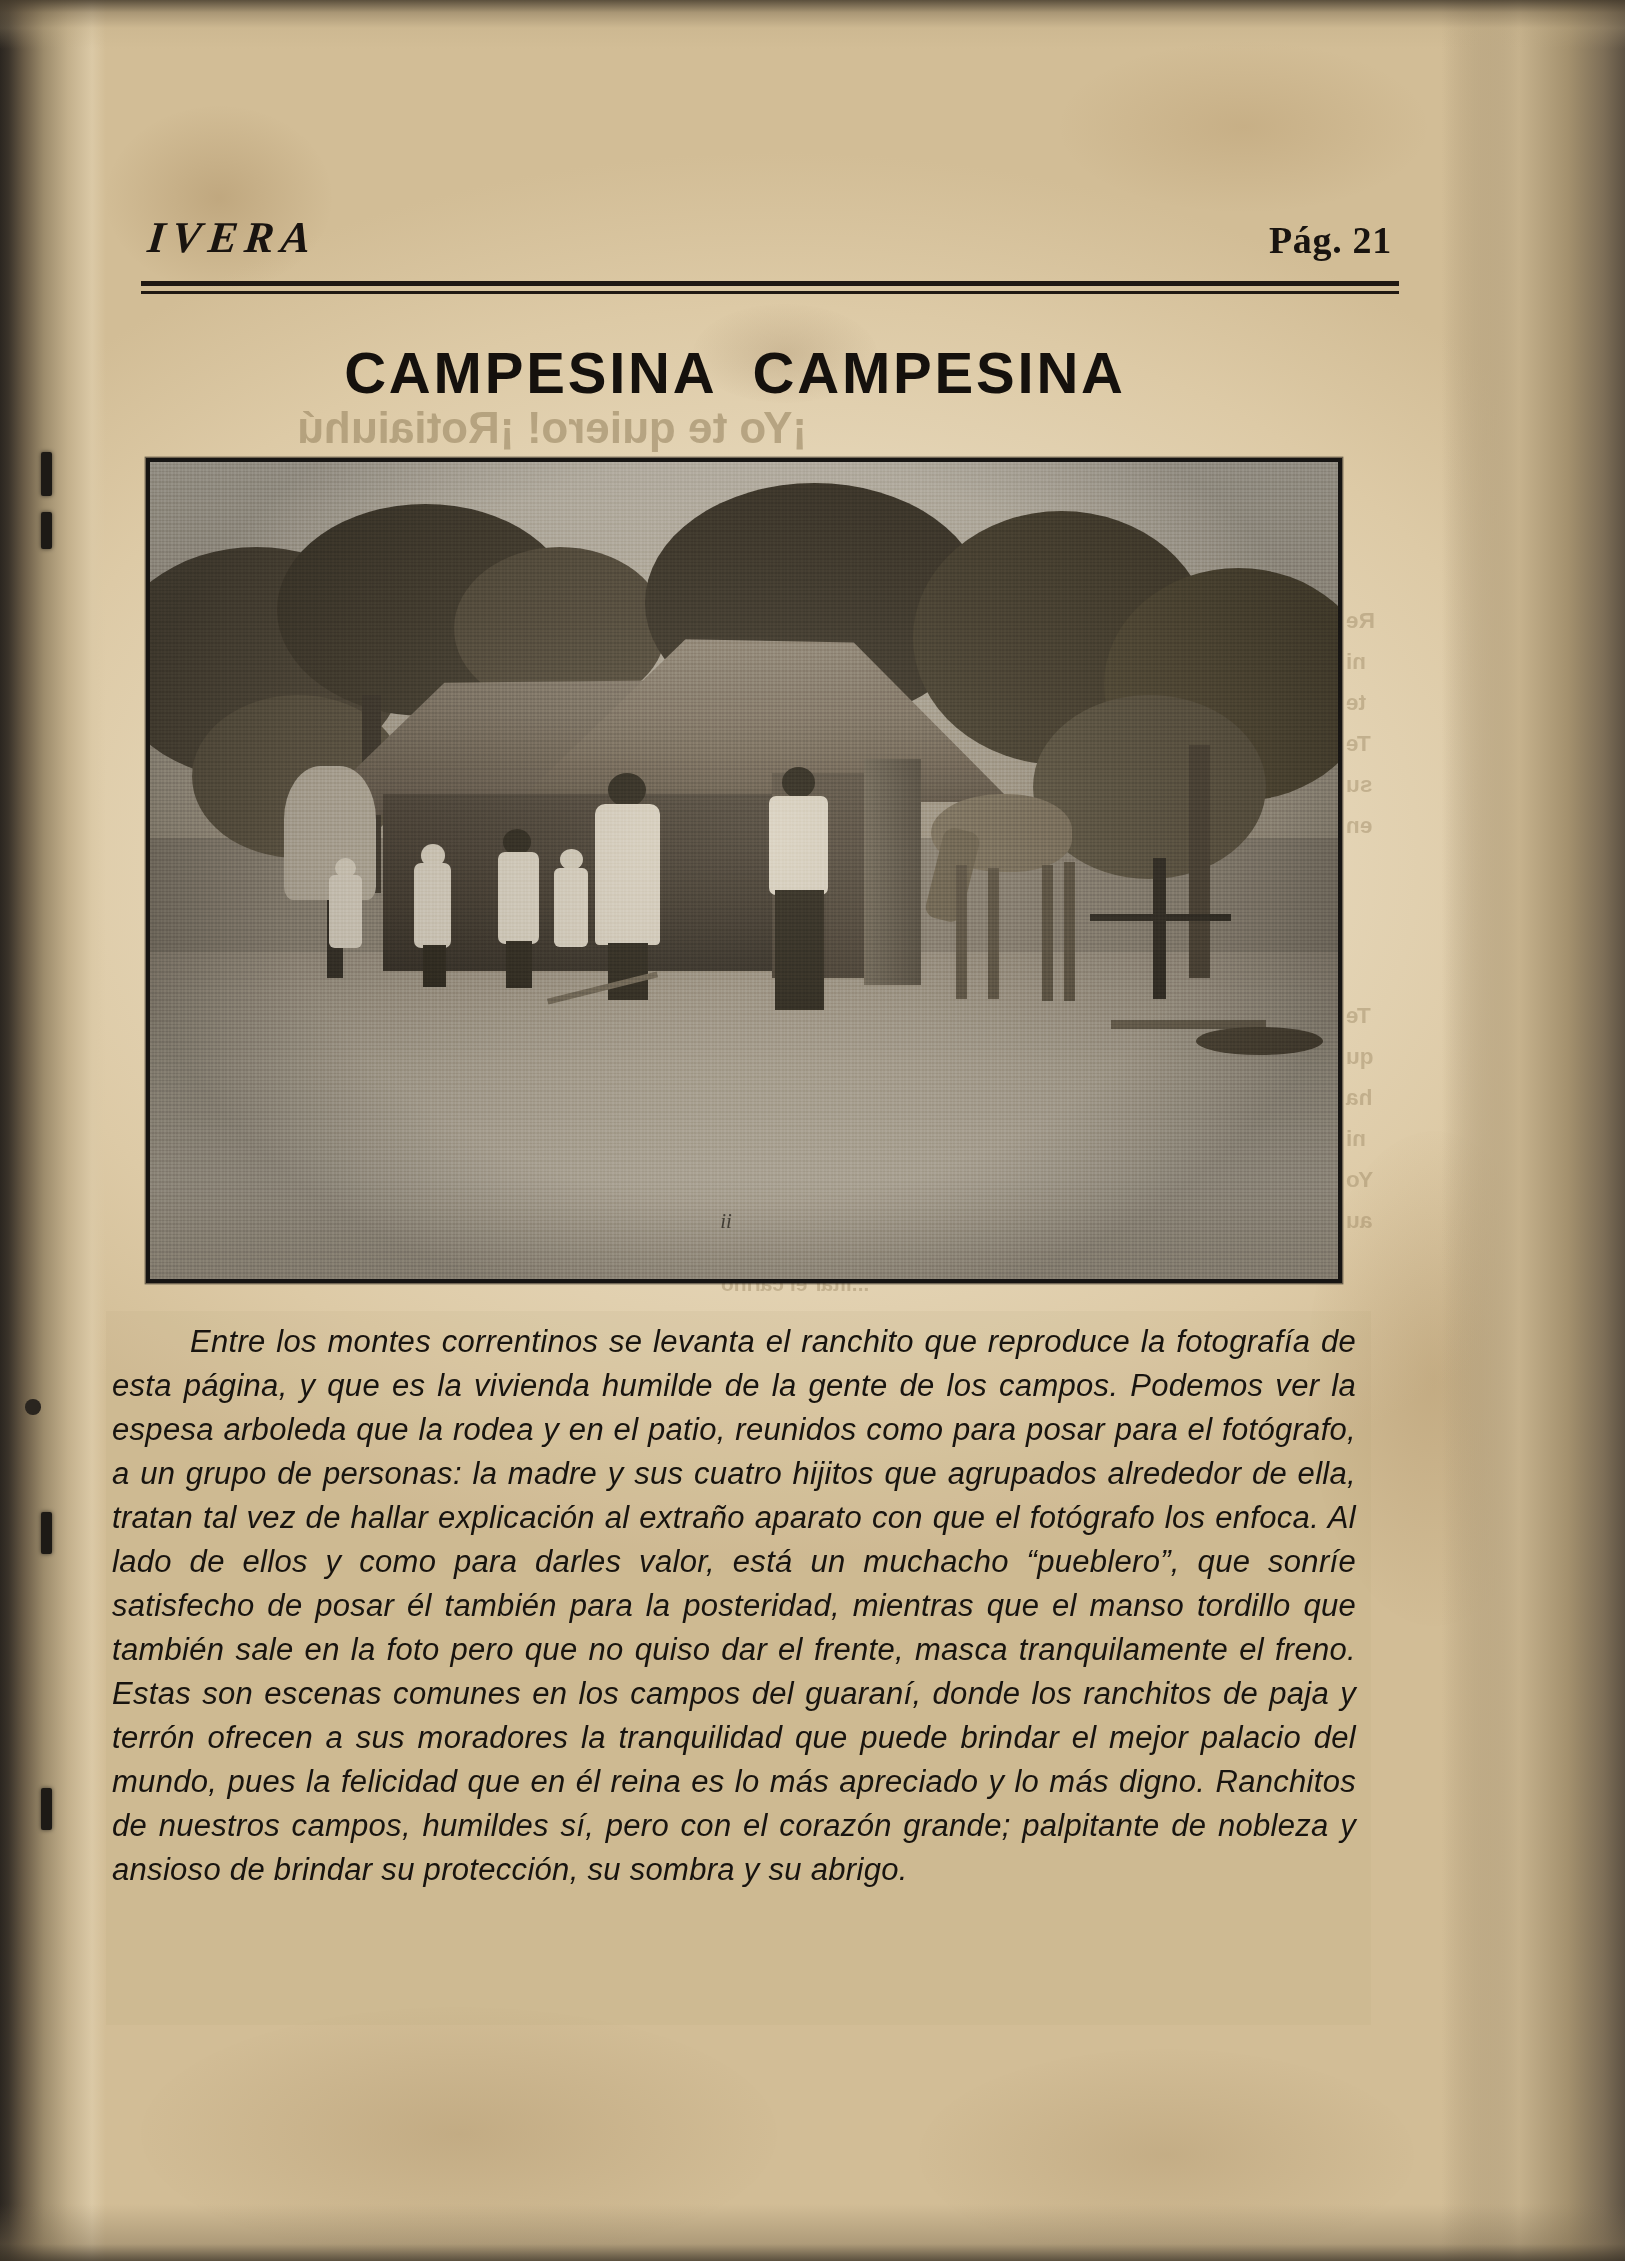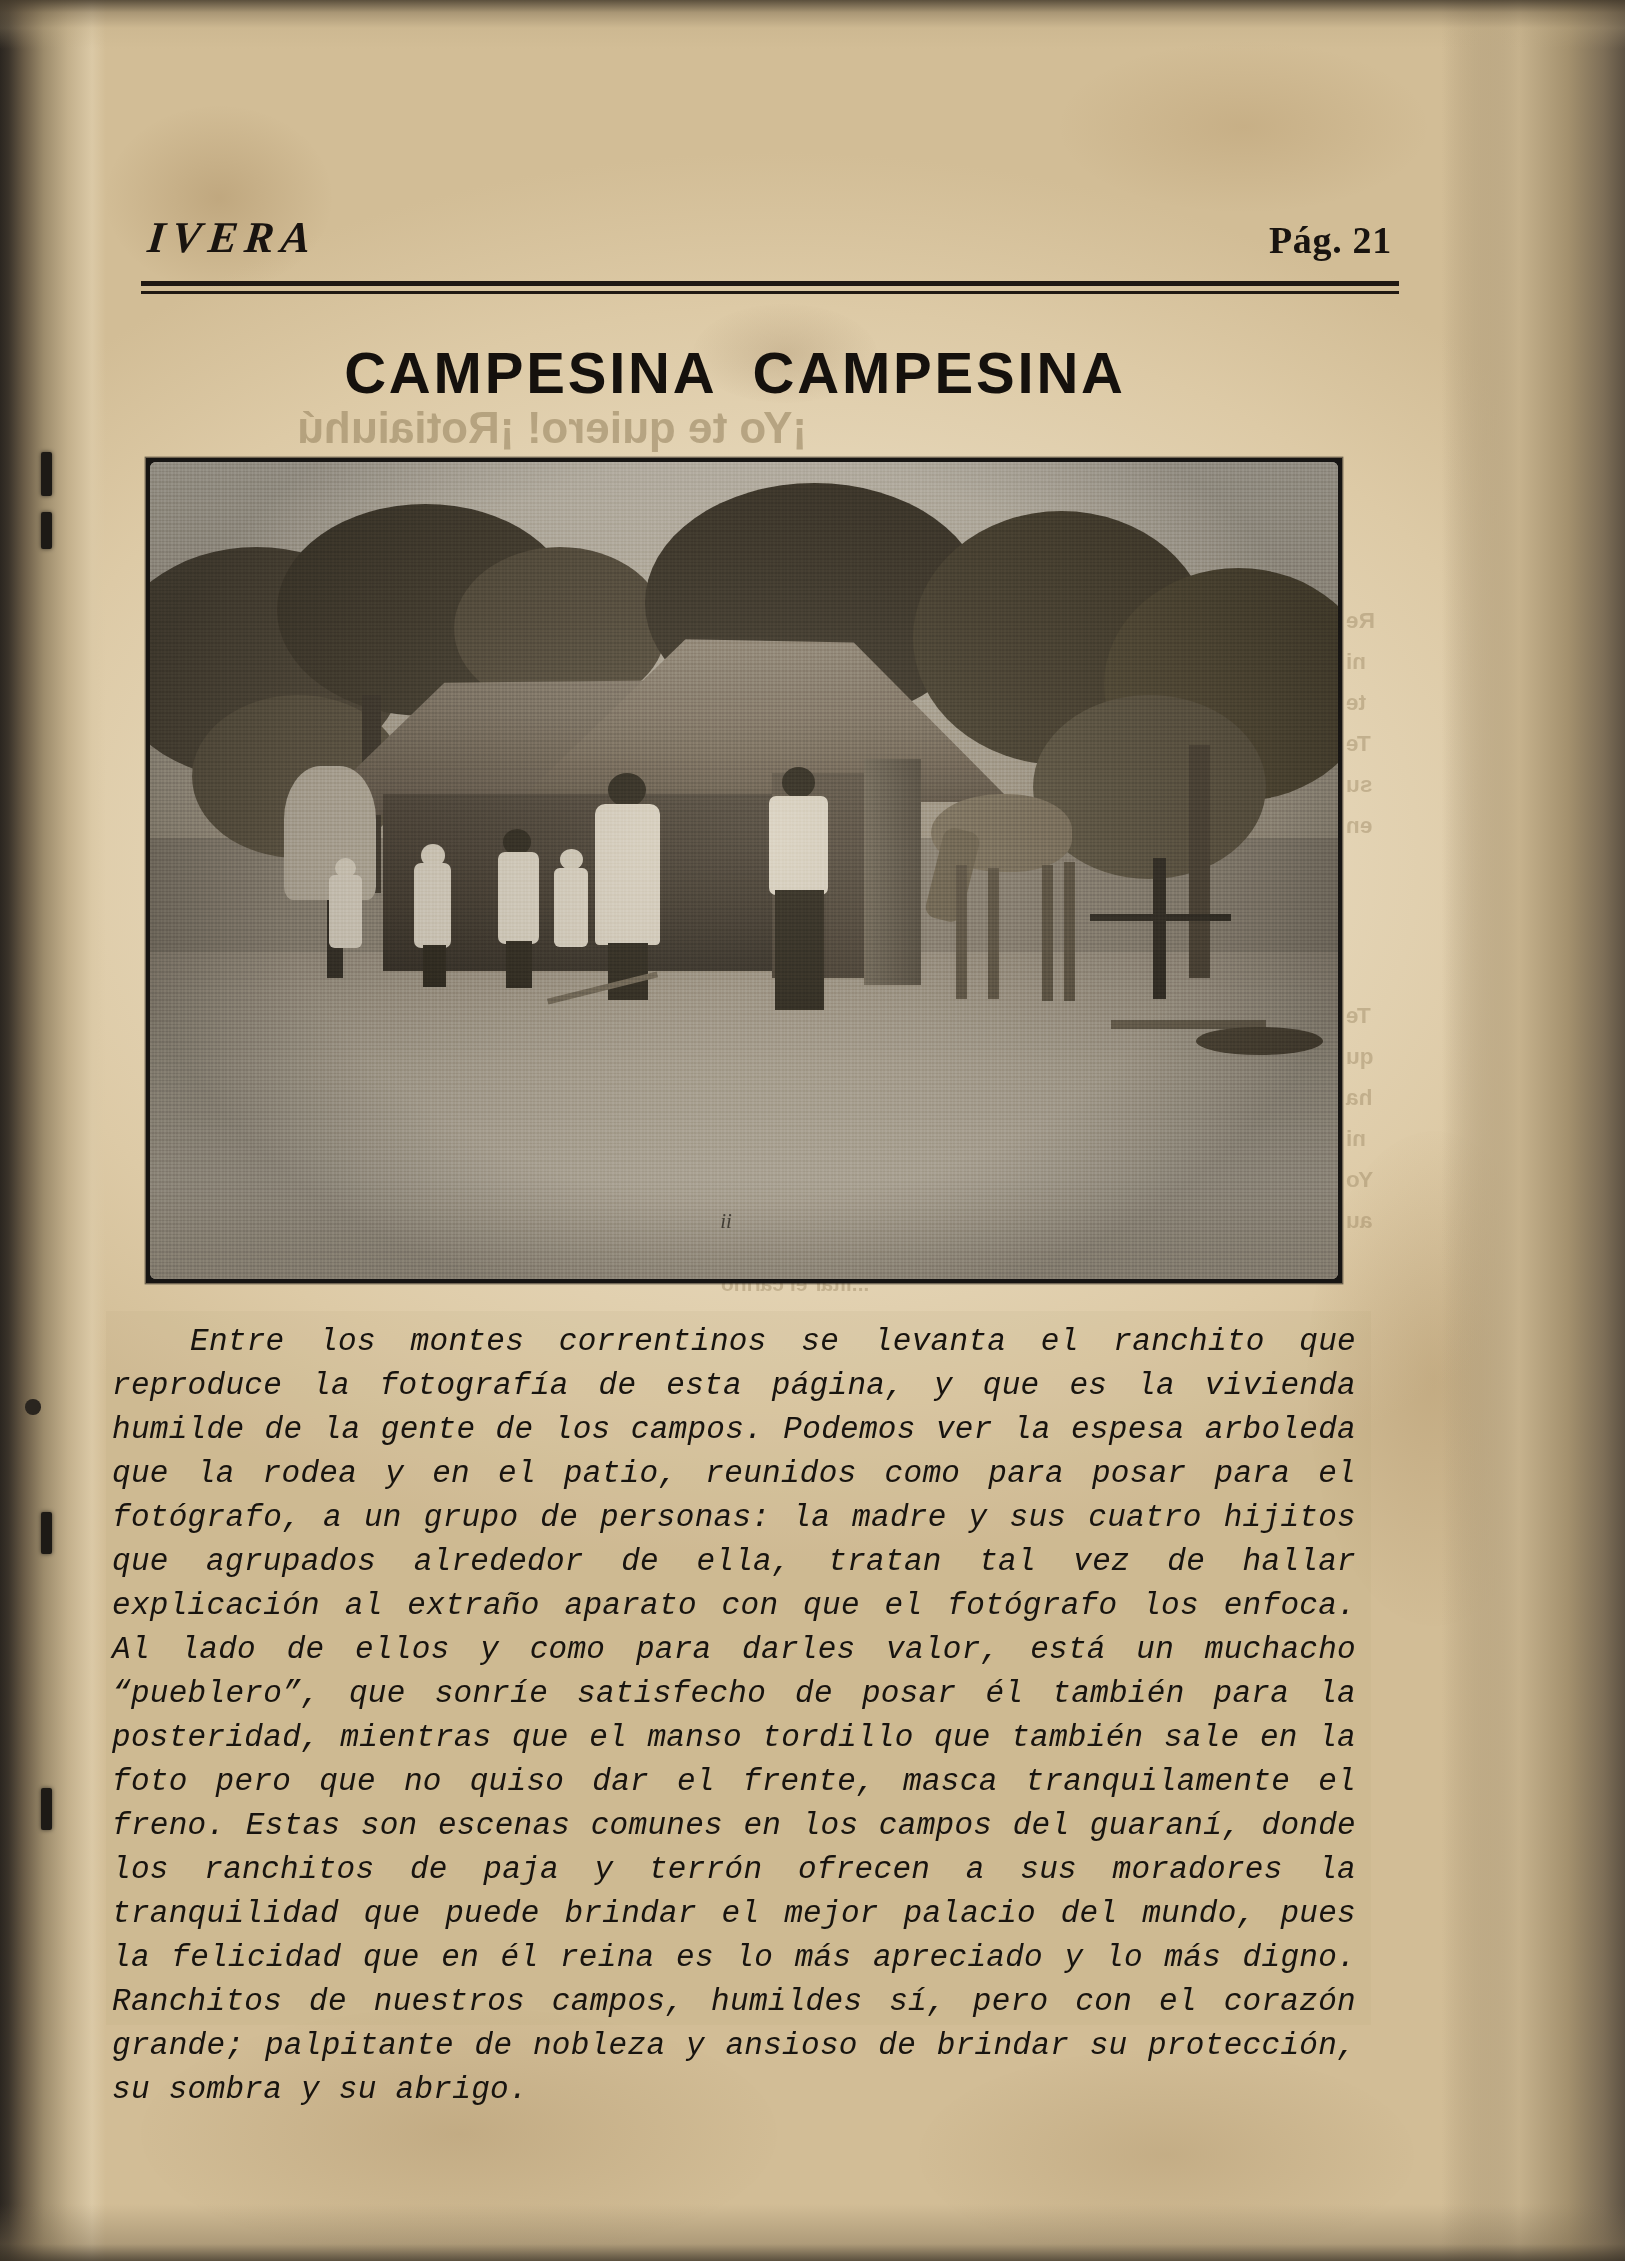--- a/index.html
+++ b/index.html
@@ -148,21 +148,20 @@
     background: #171513;
     z-index: 10;
     box-shadow: 0 0 0 1.4px rgba(40,34,26,0.6);
     overflow: hidden;
   }
   .photo {
     position: absolute;
     inset: 4.2px;
     overflow: hidden;
     background: #8d8578;
-    border-radius: 6px;
   }
 
   
   .ph-sky {
     position: absolute; left: 0; top: 0; right: 0; height: 46%;
     background: linear-gradient(to bottom, #cfc9bd 0%, #bdb6a8 45%, #a39a8a 100%);
   }
   .ph-ground {
     position: absolute; left: 0; bottom: 0; right: 0; height: 40%;
     background: linear-gradient(to bottom, #9b9284 0%, #b3ab9c 35%, #c3bbac 70%, #b6ad9d 100%);
@@ -262,21 +261,21 @@
     font-size: 21px;
     color: #23201a;
     opacity: 0.75;
   }
 
   
   .body-text {
     position: absolute;
     left: 112px; top: 1320px;
     width: 1244px;
-    font-family: Liberation Mono, monospace;
+    font-family: Liberation Sans, sans-serif;
     font-style: italic;
     font-size: 31px;
     line-height: 44px;
     color: #18140f;
     text-align: justify;
     z-index: 10;
     letter-spacing: 0.3px;
   }
   .body-text p { margin: 0; text-indent: 78px; }
 

